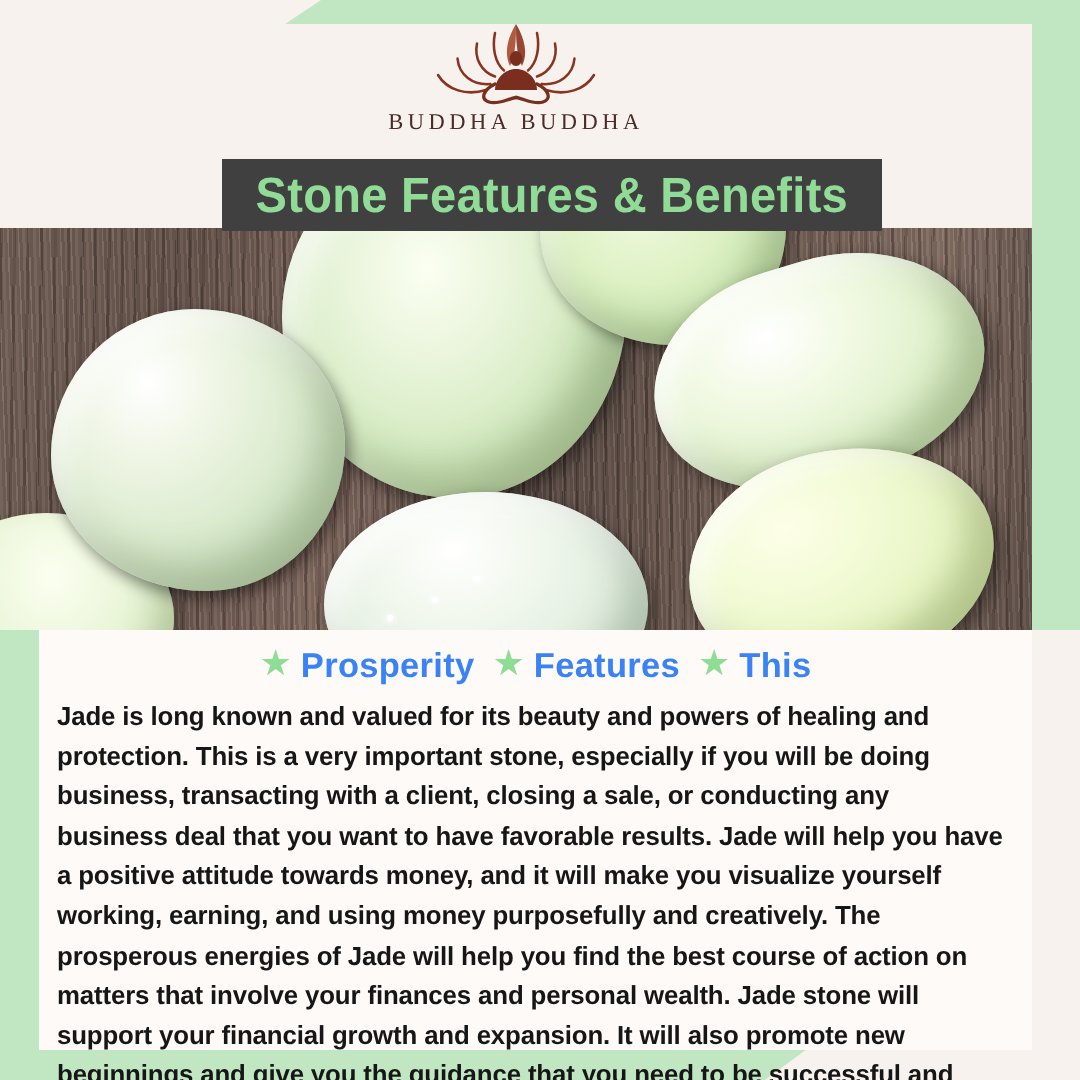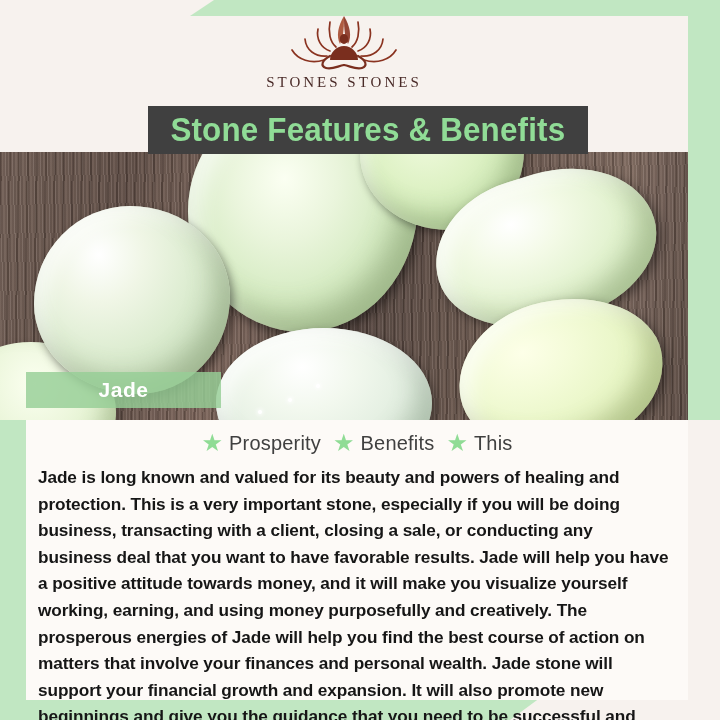--- a/index.html
+++ b/index.html
@@ -124,21 +124,21 @@
     background:#fdfaf7;z-index:3;
   }
   .benefits{
     display:flex;align-items:center;justify-content:center;
     gap:12px;padding-top:6px;height:34px;
   }
   .benefit{display:flex;align-items:center;gap:6px;}
   .star{color:#8fdc95;font-size:24px;line-height:1;}
   .benefit-label{
     font-family:"Liberation Sans Narrow","Liberation Sans",sans-serif;
-    font-weight:normal;font-size:20px;color:#404040;letter-spacing:.2px;
+    font-weight:bold;font-size:23px;color:#3b82f6;letter-spacing:.2px;
   }
   .body-text{
     margin:4px 12px 0 12px;
     font-family:"Liberation Sans Narrow","Liberation Sans",sans-serif;
     font-weight:bold;
     font-size:17.4px;
     line-height:26.6px;
     color:#161616;
     text-align:left;
     letter-spacing:-.1px;
@@ -172,54 +172,51 @@
       </g>
       <g fill="#7a2e1e">
         <ellipse cx="66" cy="29" rx="4.2" ry="5"></ellipse>
         <path d="M66 36 C58 36 52 43 52 50 L80 50 C80 43 74 36 66 36 Z"></path>
       </g>
       <g fill="none" stroke="#7a2e1e" stroke-width="2.2" stroke-linecap="round">
         <path d="M52 46 C44 50 42 56 48 58 C54 60 60 56 66 55"></path>
         <path d="M80 46 C88 50 90 56 84 58 C78 60 72 56 66 55"></path>
       </g>
     </svg>
-    <div class="logo-word">STONES STONES</div>
+    <div class="logo-word">BUDDHA BUDDHA</div>
   </div>
 
   <div class="title-banner">
     <h1>Stone Features &amp; Benefits</h1>
   </div>
 
   <div class="photo">
     <div class="wood"></div>
     <div class="stone s7"></div>
     <div class="stone s2"></div>
     <div class="stone s3"></div>
     <div class="stone s4"></div>
     <div class="stone s1"></div>
     <div class="stone s5"></div>
     <div class="stone s6"></div>
     <div class="sparkle" style="left:288px;top:246px"></div>
     <div class="sparkle" style="left:316px;top:232px"></div>
     <div class="sparkle" style="left:258px;top:258px"></div>
   </div>
 
-  <div class="jade-bar">
-    <span>Jade</span>
-  </div>
 
   <div class="panel">
     <div class="benefits">
       <div class="benefit">
         <span class="star">★</span>
         <span class="benefit-label">Prosperity</span>
       </div>
       <div class="benefit">
         <span class="star">★</span>
-        <span class="benefit-label">Benefits</span>
+        <span class="benefit-label">Features</span>
       </div>
       <div class="benefit">
         <span class="star">★</span>
         <span class="benefit-label">This</span>
       </div>
     </div>
     <p class="body-text">Jade is long known and valued for its beauty and powers of healing and protection. This is a very important stone, especially if you will be doing business, transacting with a client, closing a sale, or conducting any business deal that you want to have favorable results. Jade will help you have a positive attitude towards money, and it will make you visualize yourself working, earning, and using money purposefully and creatively. The prosperous energies of Jade will help you find the best course of action on matters that involve your finances and personal wealth. Jade stone will support your financial growth and expansion. It will also promote new beginnings and give you the guidance that you need to be successful and wealthy!</p>
   </div>
 
 </div>

